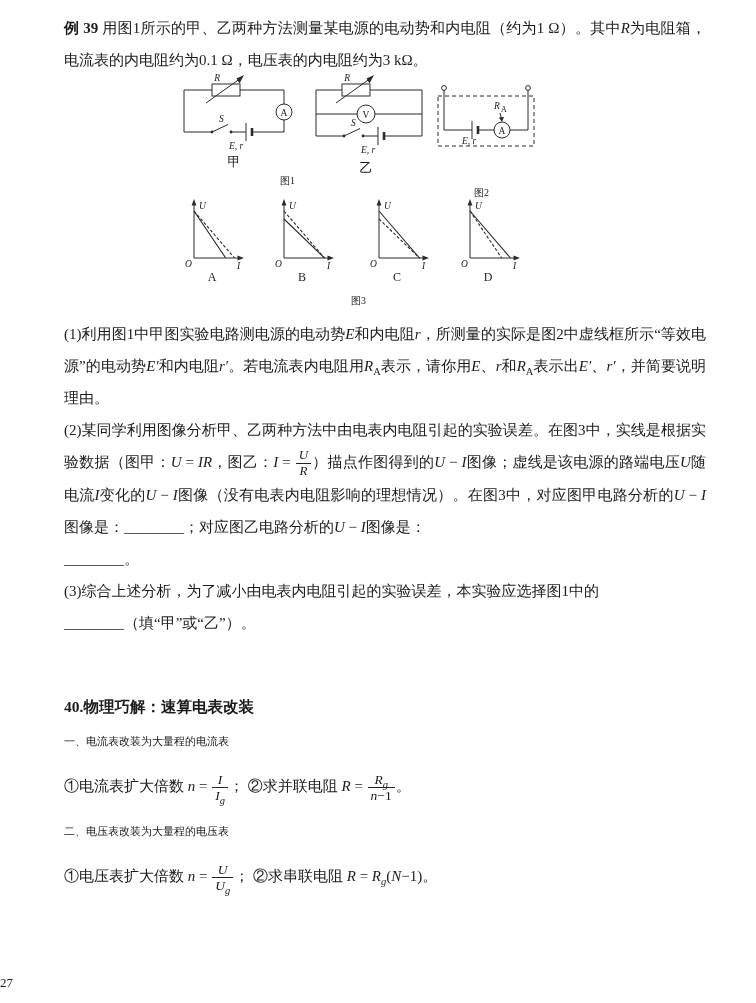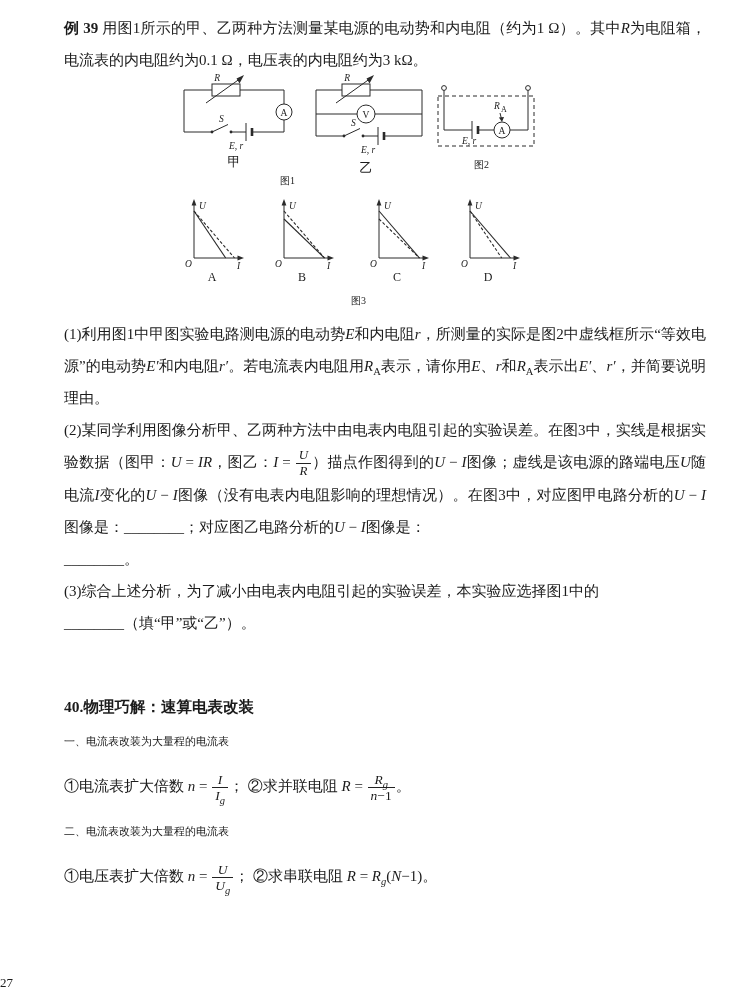--- a/index.html
+++ b/index.html
@@ -120,21 +120,21 @@
         <line x1="74" y1="46" x2="92" y2="46" class="wire"></line>
         <line x1="92" y1="46" x2="92" y2="6.4" class="wire"></line>
         <text x="26" y="60" class="clab it">E, r</text>
         <text x="58" y="25" class="clab it">R</text>
         <text x="65" y="28" class="clab-s">A</text>
         <line x1="64" y1="29" x2="65.5" y2="35" class="wire"></line>
         <polygon points="66,38 62.9,33.6 68,32.9" class="axfill"></polygon>
       </svg>
 
       <div class="figcap" style="left:216px; top:96px">图1</div>
-      <div class="figcap" style="left:410px; top:80px">图2</div>
+      <div class="figcap" style="left:410px; top:108px">图2</div>
 
       <svg viewBox="0 0 66 88" width="66" height="88" style="left:118px; top:118px">
         <line x1="12" y1="62" x2="12" y2="8" class="wire"></line>
         <polygon points="12,3 9.6,9.5 14.4,9.5" class="axfill"></polygon>
         <line x1="12" y1="62" x2="57" y2="62" class="wire"></line>
         <polygon points="62,62 55.5,59.6 55.5,64.4" class="axfill"></polygon>
         <text x="17" y="13" class="glab it">U</text>
         <text x="55" y="73" class="glab it">I</text>
         <text x="3" y="71" class="glab it">O</text>
         <text x="30" y="85" text-anchor="middle" class="gletter">A</text>
@@ -183,19 +183,19 @@
 
     <p class="para">(1)利用图1中甲图实验电路测电源的电动势<span class="it">E</span>和内电阻<span class="it">r</span>，所测量的实际是图2中虚线框所示“等效电源”的电动势<span class="it">E′</span>和内电阻<span class="it">r′</span>。若电流表内电阻用<span class="it">R</span><sub>A</sub>表示，请你用<span class="it">E</span>、<span class="it">r</span>和<span class="it">R</span><sub>A</sub>表示出<span class="it">E′</span>、<span class="it">r′</span>，并简要说明理由。</p>
     <p class="para">(2)某同学利用图像分析甲、乙两种方法中由电表内电阻引起的实验误差。在图3中，实线是根据实验数据（图甲：<span class="it">U</span> = <span class="it">IR</span>，图乙：<span class="it">I</span> = <span class="frac"><span class="num"><span class="it">U</span></span><span class="den"><span class="it">R</span></span></span>）描点作图得到的<span class="it">U</span> − <span class="it">I</span>图像；虚线是该电源的路端电压<span class="it">U</span>随电流<span class="it">I</span>变化的<span class="it">U</span> − <span class="it">I</span>图像（没有电表内电阻影响的理想情况）。在图3中，对应图甲电路分析的<span class="it">U</span> − <span class="it">I</span>图像是：________；对应图乙电路分析的<span class="it">U</span> − <span class="it">I</span>图像是：</p>
     <p class="para">________。</p>
     <p class="para">(3)综合上述分析，为了减小由电表内电阻引起的实验误差，本实验应选择图1中的</p>
     <p class="para">________（填“甲”或“乙”）。</p>
 
     <p class="heading40">40.物理巧解：速算电表改装</p>
     <p class="subline">一、电流表改装为大量程的电流表</p>
     <p class="formula">①电流表扩大倍数 <span class="it">n</span> = <span class="frac"><span class="num"><span class="it">I</span></span><span class="den"><span class="it">I</span><sub class="it">g</sub></span></span>；  ②求并联电阻 <span class="it">R</span> = <span class="frac"><span class="num"><span class="it">R</span><sub class="it">g</sub></span><span class="den"><span class="it">n</span>−1</span></span>。</p>
-    <p class="subline">二、电流表改装为大量程的电流表</p>
+    <p class="subline">二、电压表改装为大量程的电压表</p>
     <p class="formula">①电压表扩大倍数 <span class="it">n</span> = <span class="frac"><span class="num"><span class="it">U</span></span><span class="den"><span class="it">U</span><sub class="it">g</sub></span></span>；  ②求串联电阻 <span class="it">R</span> = <span class="it">R</span><sub class="it">g</sub>(<span class="it">N</span>−1)。</p>
 
   </div>
 
   <div class="footer">27</div>
 </div>
 
 </body></html>

